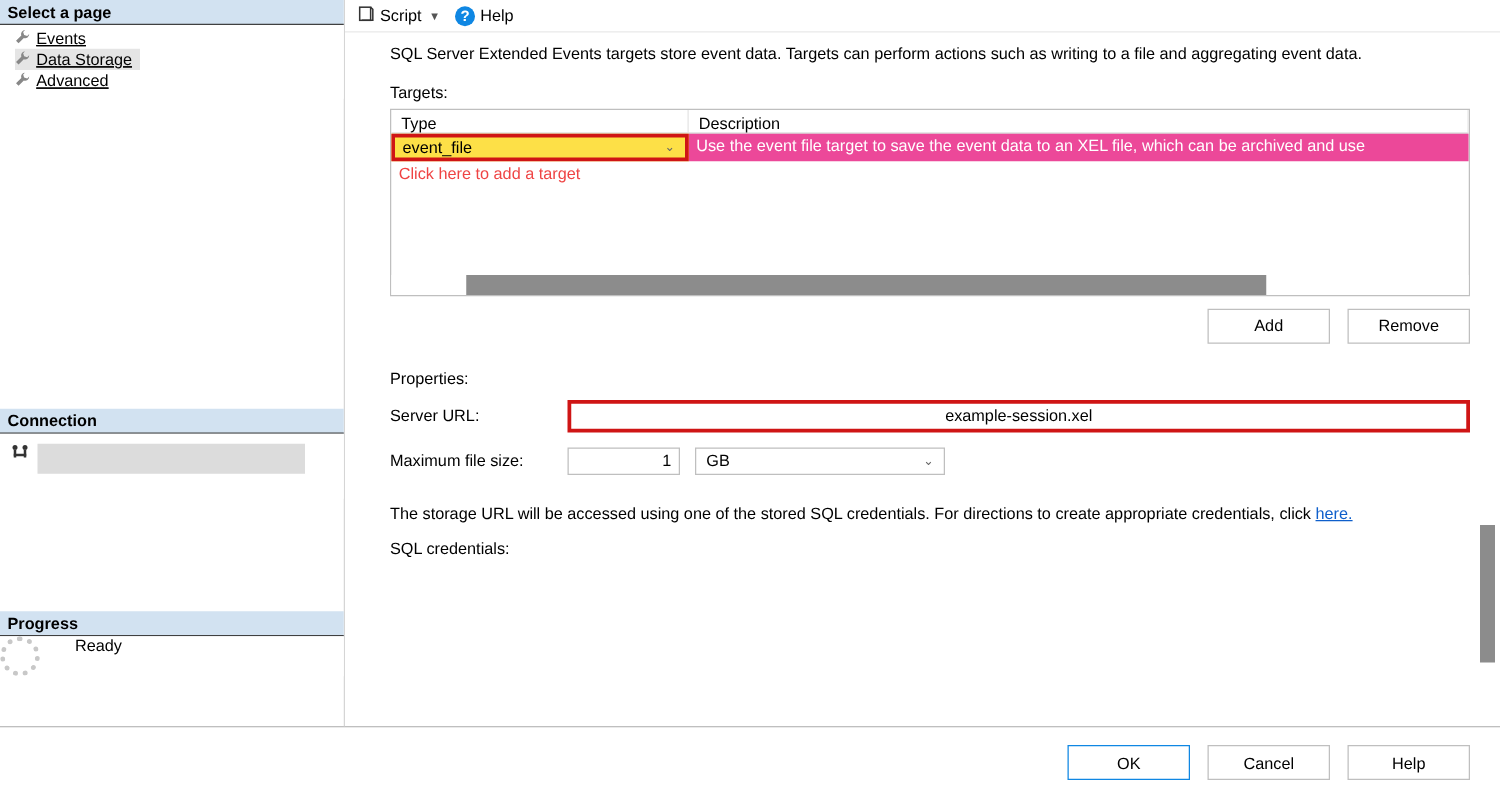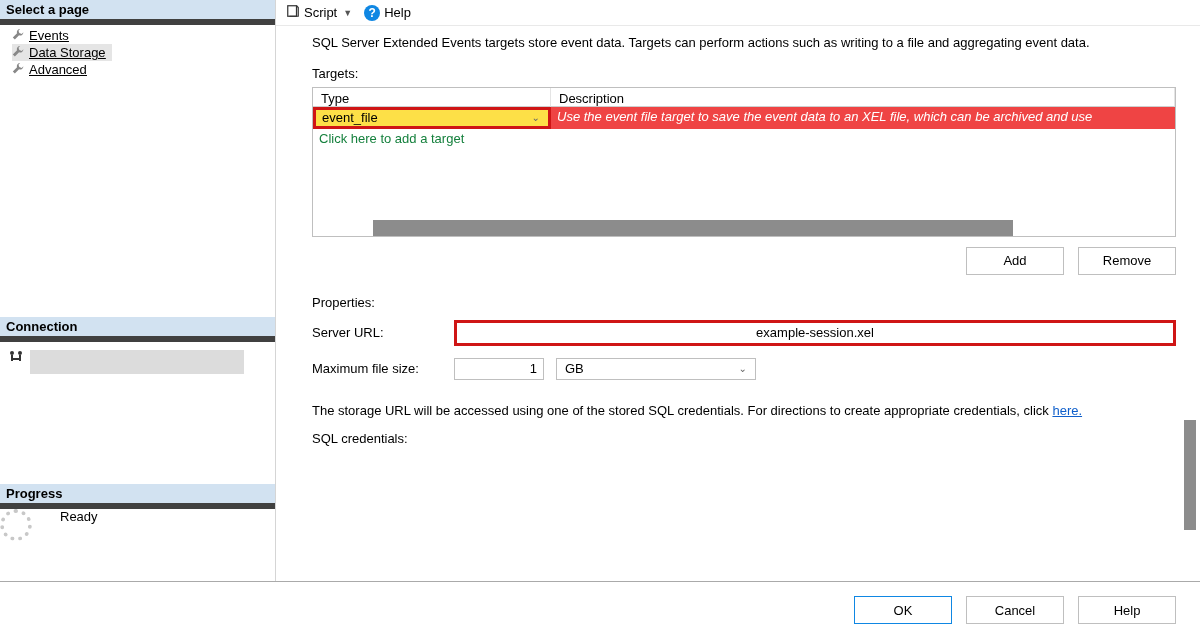--- a/index.html
+++ b/index.html
@@ -20,21 +20,21 @@
     display: flex; flex: 1 1 auto; min-height: 0;
     border-bottom: 1px solid #aaa;
   }
   .sidebar {
     width: 276px;
     display: flex; flex-direction: column;
     border-right: 1px solid #d5d5d5;
   }
   .side-section-header {
     background: #d2e2f1;
-    border-bottom: 6px solid #404040;
+    border-bottom: 1px solid #404040;
     padding: 2px 6px;
     font-weight: 600;
   }
   .side-section {
     background: #fff;
   }
   .nav-list {
     padding: 2px 0 6px 12px;
   }
   .nav-item {
@@ -138,24 +138,24 @@
     display: flex; align-items: center; justify-content: space-between;
     border: 3px solid #cf1515;
     background: #fde047;
     color: #000;
     padding-left: 6px; padding-right: 8px;
     position: relative;
   }
   .chev { font-size: 10px; color: #666; }
   .desc-cell {
     flex: 1 1 auto;
-    background: #ef4444; color: #fff; font-style: italic;
+    background: #ec4899; color: #fff;
   }
   .grid-row.placeholder .cell {
-    color: #15803d;
+    color: #ef4444;
   }
   .grid-row.placeholder .type-cell-plain {
     width: 238px; flex: none; padding-left: 6px;
   }
   .grid-spacer { flex: 1 1 auto; }
   .grid-hscroll {
     height: 16px;
     display: flex;
     background: #fff;
   }

